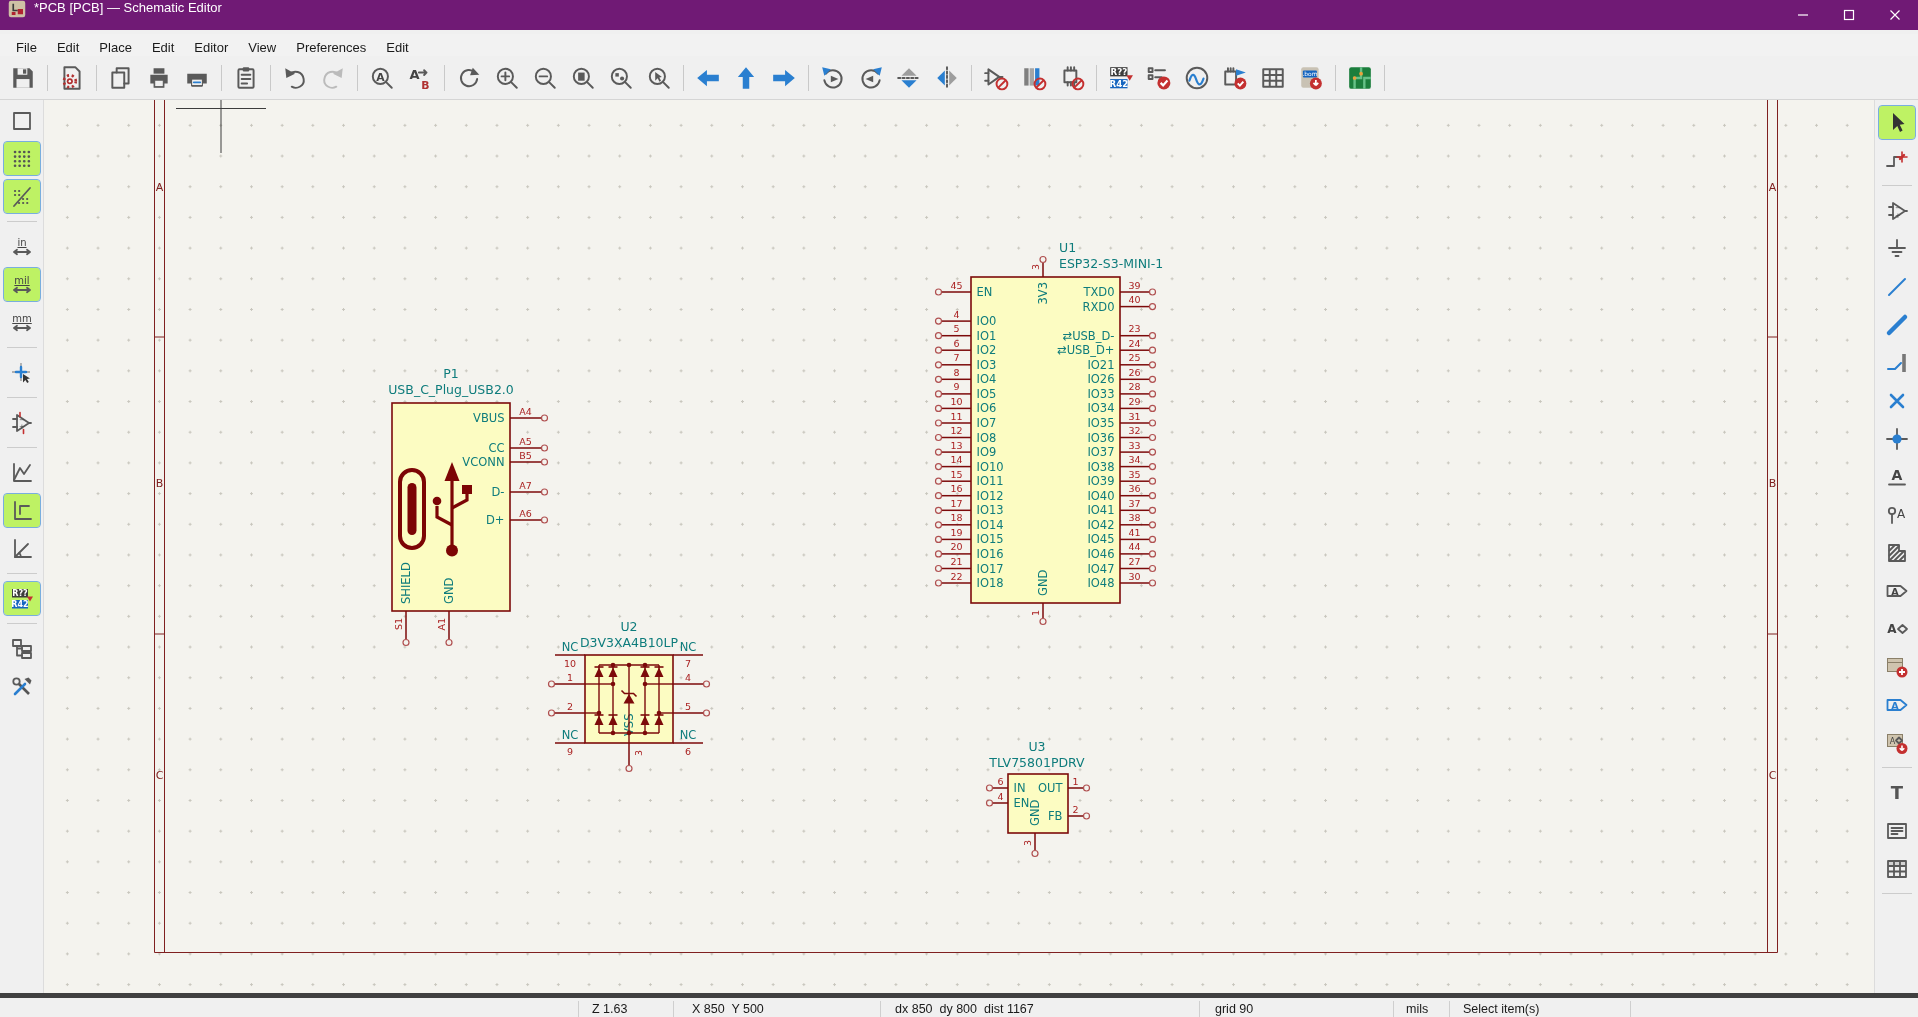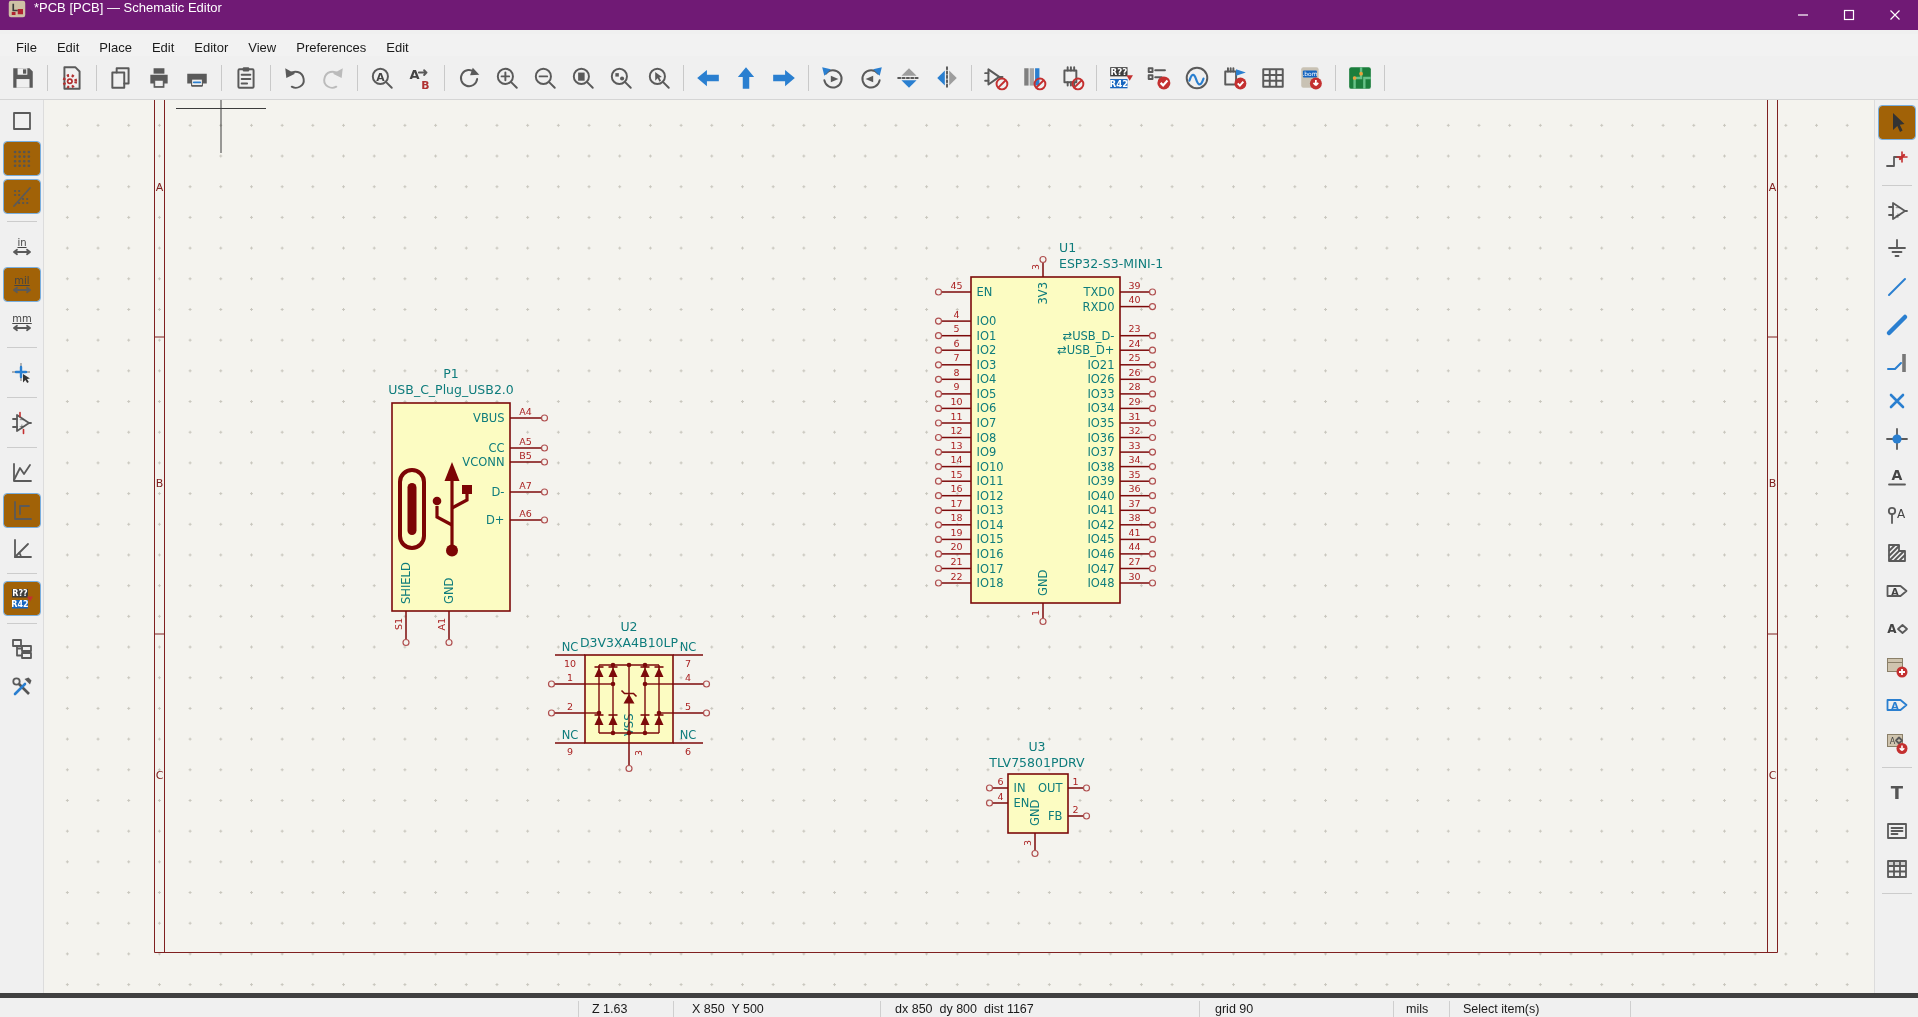--- a/index.html
+++ b/index.html
@@ -21,21 +21,21 @@
   .toolbar-top{position:absolute;left:0;top:56px;width:100%;height:44px;background:#f0f0f0;border-bottom:1px solid #d5d5d5;display:flex;align-items:center;padding-left:4px;}
   .tb{width:38px;height:36px;display:flex;align-items:center;justify-content:center;border-radius:3px;flex:0 0 auto;}
   .tsep{width:1px;height:26px;background:#c9c9c9;margin:0 5px;flex:0 0 auto;}
   .disabled{opacity:.35;}
 
   
   .toolbar-left{position:absolute;left:0;top:100px;width:44px;height:893px;background:#f0f0f0;border-right:1px solid #dcdcdc;display:flex;flex-direction:column;align-items:center;padding-top:4px;}
   .toolbar-right{position:absolute;right:0;top:100px;width:44px;height:893px;background:#f0f0f0;border-left:1px solid #dcdcdc;display:flex;flex-direction:column;align-items:center;padding-top:6px;}
   .sb{width:36px;height:33px;display:flex;align-items:center;justify-content:center;border-radius:3px;margin-bottom:5px;flex:0 0 auto;}
   .vsep{width:30px;height:1px;background:#cccccc;margin:3px 0 8px 0;flex:0 0 auto;}
-  .sel{background:#a16207;outline:1px solid #79aede;}
+  .sel{background:#bef264;outline:1px solid #79aede;}
 
   
   .canvas{position:absolute;left:44px;top:100px;width:1830px;height:893px;background:#f4f3ee;
     background-image:radial-gradient(#c8c6bd 1px, transparent 1.3px);background-size:30.7px 30.7px;background-position:8px 10px;}
   .canvas svg{position:absolute;left:0;top:0;}
 
   
   .statusbar{position:absolute;left:0;top:993px;width:100%;height:24px;background:#f0f0f0;border-top:5px solid #404040;font-size:12.5px;color:#1a1a1a;}
   .statusbar span{position:absolute;top:4px;white-space:pre;}
   .ssep{position:absolute;top:3px;width:1px;height:18px;background:#cfcfcf;}

